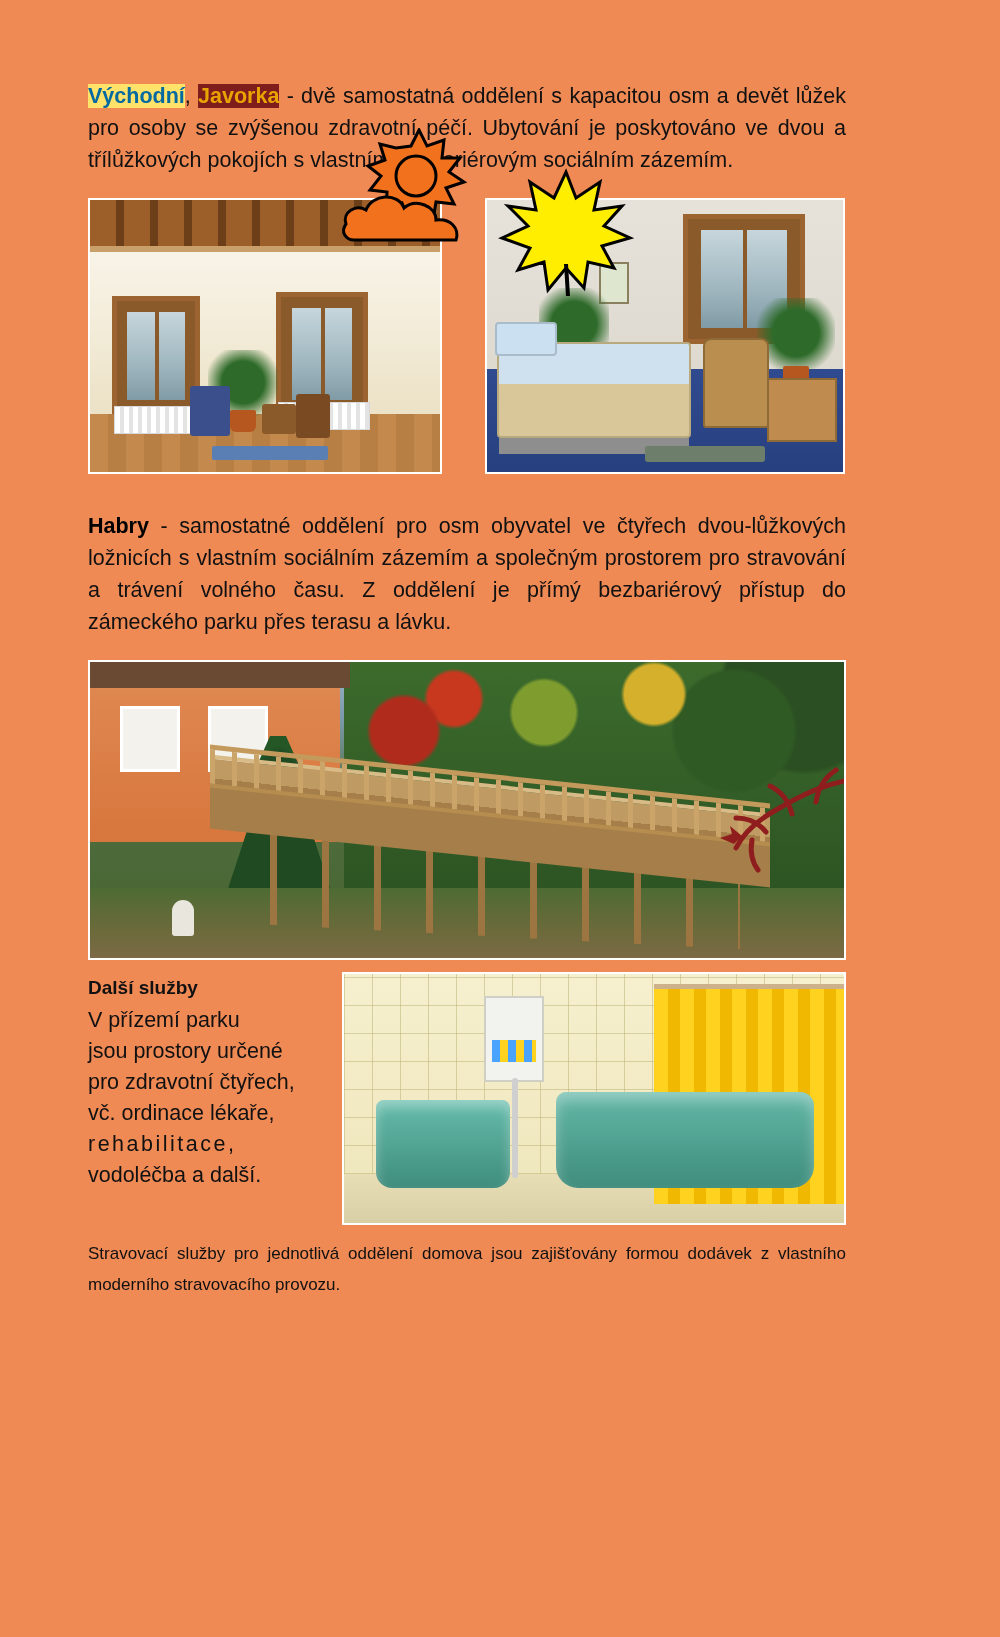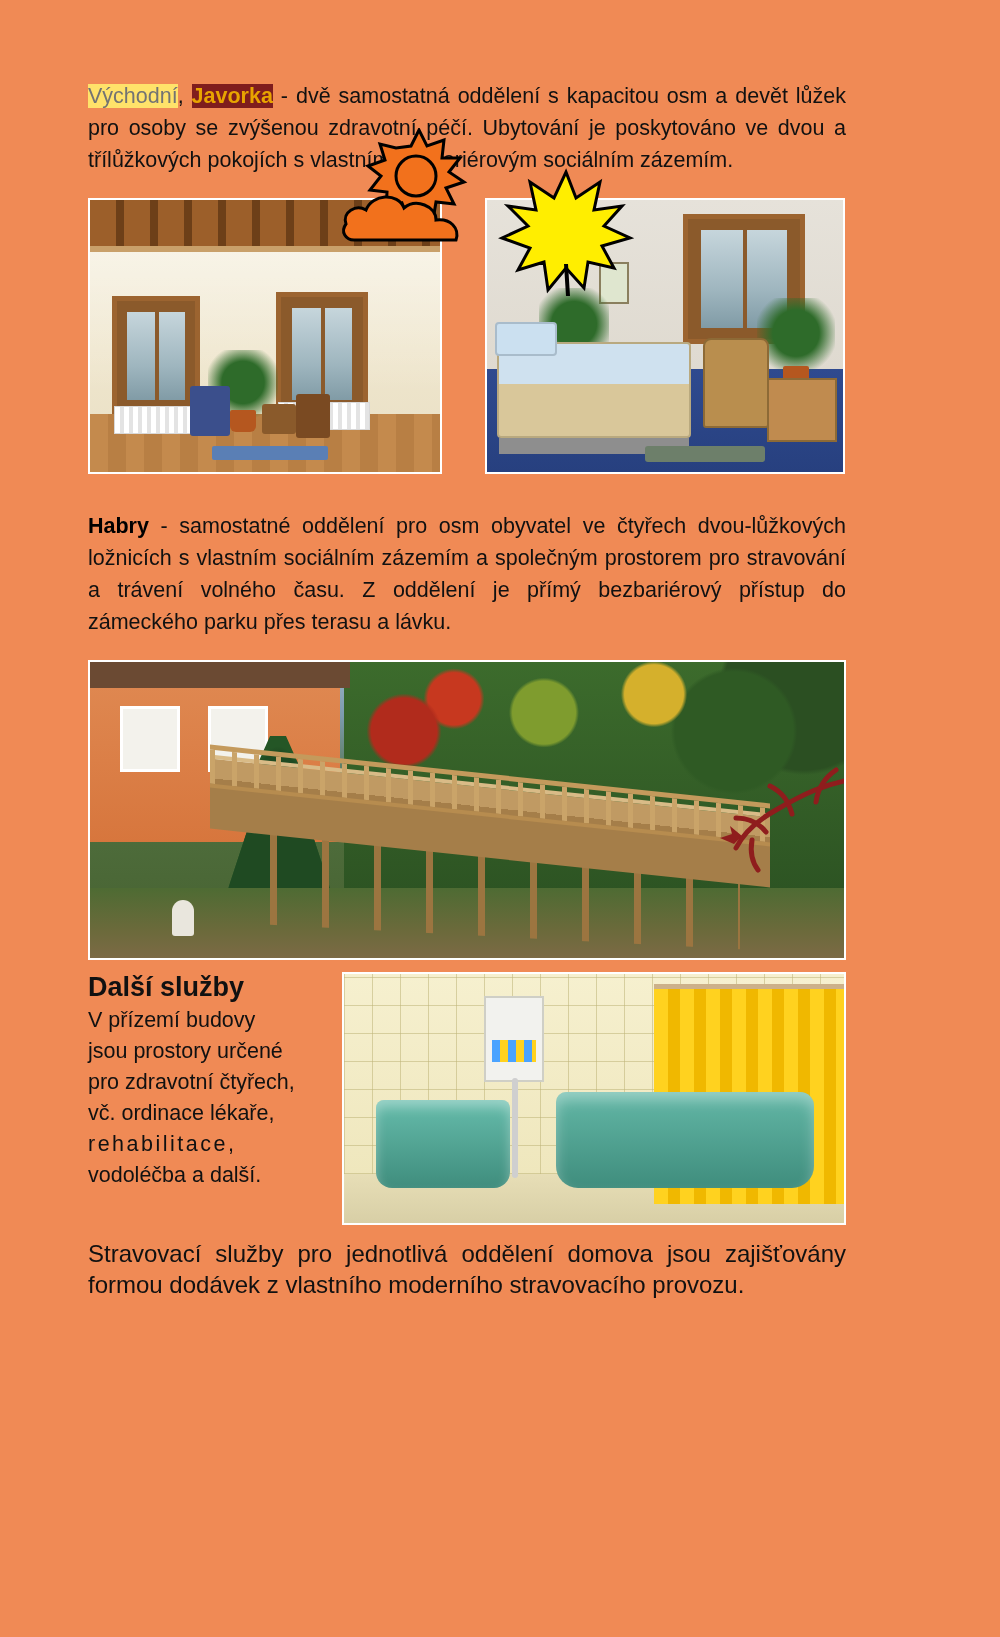--- a/index.html
+++ b/index.html
@@ -31,22 +31,22 @@
   .para {
     font-size: 21.5px;
     line-height: 32px;
     color: #111;
     text-align: justify;
     margin: 0;
   }
   .para.j { text-align: justify; text-justify: inter-word; }
   .hl-orange {
     background: #ffe26a;
-    color: #737373;
-    font-weight: normal;
+    color: #0369a1;
+    font-weight: bold;
   }
   .hl-yellow {
     background: #7f1d1d;
     color: #e8a400;
     font-weight: bold;
   }
   .hl-habry {
     color: #000000;
     font-weight: bold;
   }
@@ -247,21 +247,21 @@
     pointer-events: none;
   }
 
   
   .services {
     margin-top: 12px;
     position: relative;
     min-height: 260px;
   }
   .svc-title {
-    font-size: 27px;
+    font-size: 19px;
     font-weight: bold;
     color: #111;
     margin: 0 0 2px 0;
   }
   .svc-col {
     width: 248px;
     font-size: 21.5px;
     line-height: 31px;
     color: #111;
     text-align: justify;
@@ -311,21 +311,21 @@
   .ctrl-box:after {
     content: ""; position: absolute; left: 6px; top: 42px; width: 44px; height: 22px;
     background: repeating-linear-gradient(90deg,#4aa3ff 0 8px,#ffd21f 8px 16px);
   }
   .hose {
     position: absolute; left: 168px; top: 104px; width: 6px; height: 100px;
     background: #cfcfcf; border-radius: 3px;
   }
   .svc-tail {
     margin-top: 6px;
-    font-size: 24px;
+    font-size: 17px;
     line-height: 31px;
     color: #111;
     text-align: justify;
   }
   .svc-tail p { margin: 0; }
 </style>
 </head>
 <body>
 
 <div class="page">
@@ -427,21 +427,21 @@
         <div class="tile-wall"></div>
         <div class="curtain"></div>
         <div class="ctrl-box"></div>
         <div class="hose"></div>
         <div class="tub-long"></div>
         <div class="tub-small"></div>
       </div>
 
       <div class="svc-col">
         <div class="svc-title">Další služby</div>
-        <div>V přízemí budovy</div>
+        <div>V přízemí parku</div>
         <div>jsou prostory určené</div>
         <div>pro zdravotní čtyřech,</div>
         <div>vč. ordinace lékaře,</div>
         <div class="svc-spaced">rehabilitace,</div>
         <div>vodoléčba a další.</div>
       </div>
     </div>
 
     <div class="svc-tail">
       <p>Stravovací služby pro jednotlivá oddělení domova jsou zajišťovány formou dodávek z vlastního moderního stravovacího provozu.</p>

